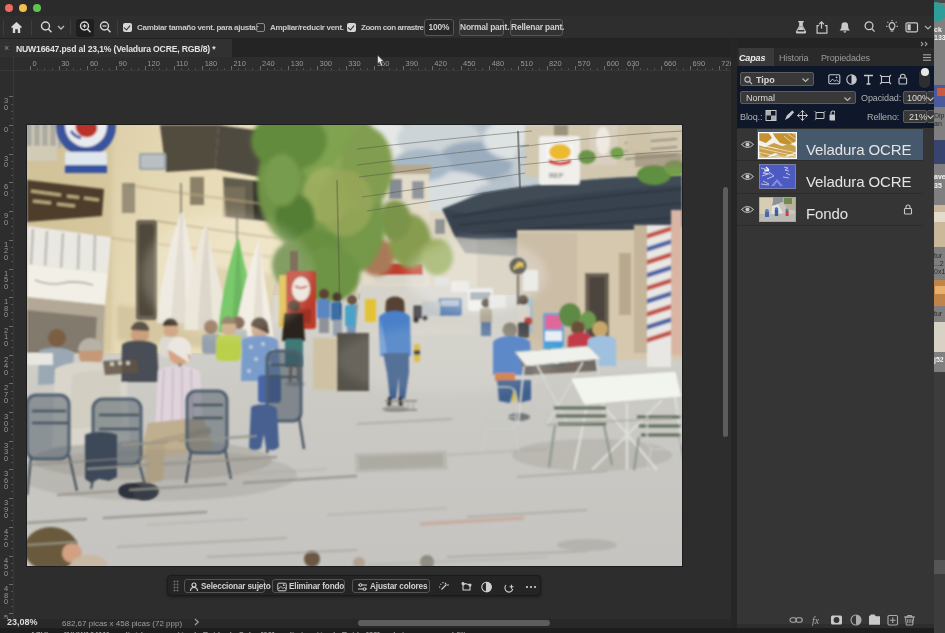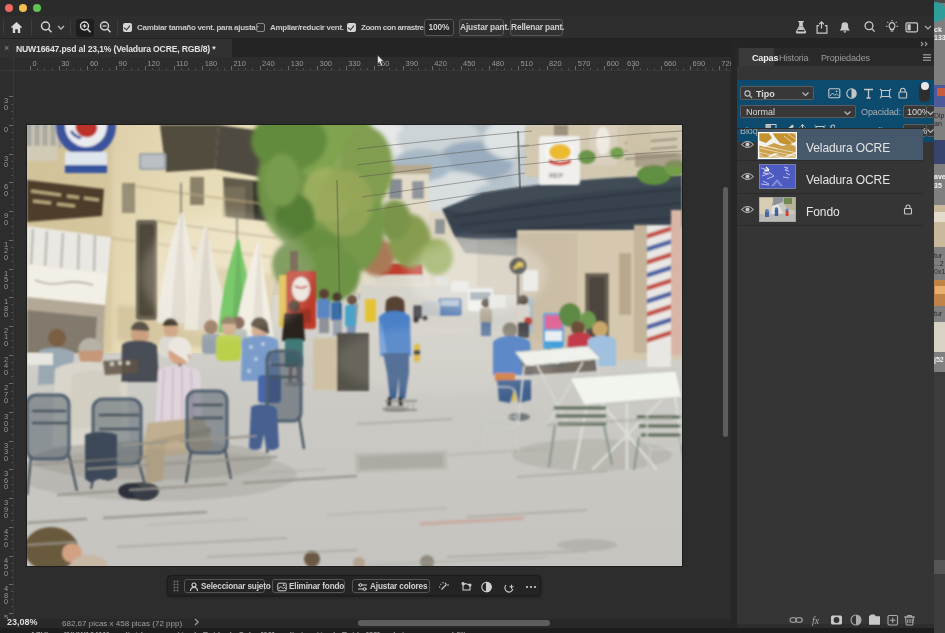--- a/index.html
+++ b/index.html
@@ -47,25 +47,25 @@
   
   #statusbar{left:0;top:619px;width:731px;height:9px;background:#282828;}
   #hsb{left:358px;top:620px;width:192px;height:6px;background:#5d5d5d;border-radius:3px;}
   #bottomstrip{left:0;top:628px;width:934px;height:5px;background:#1d1d1d;overflow:hidden;}
   
   #paneltopgap{left:737px;top:39px;width:197px;height:9px;background:#242424;}
   #panel{left:737px;top:48px;width:197px;height:576px;background:#353535;}
   #ptabs{position:absolute;left:0;top:0;width:197px;height:18px;background:#2a2a2a;}
   #ptab-active{position:absolute;left:2px;top:0;width:35px;height:18px;background:#3a3a3a;}
   .ptablab{position:absolute;top:4.5px;font-size:9px;color:#9b9b9b;letter-spacing:-0.15px;}
-  #phead{position:absolute;left:0;top:32px;width:197px;height:62px;background:#0c4a6e;}
+  #phead{position:absolute;left:0;top:18px;width:197px;height:62px;background:#0f172a;}
   .pfield{position:absolute;background:#383838;border:1px solid #5c5c5c;border-radius:2px;box-sizing:border-box;
           color:#dadada;font-size:9px;}
   .plab{position:absolute;color:#b0b0b0;font-size:9px;letter-spacing:-0.1px;}
-  .lay-name{position:absolute;left:69px;top:11.5px;font-size:12px;color:#e4e4e4;letter-spacing:-0.1px;}
+  .lay-name{position:absolute;left:69px;top:11.5px;font-size:15px;color:#e4e4e4;letter-spacing:-0.1px;}
   .pdivider{position:absolute;left:0;width:186px;height:1px;background:#2b2b2b;}
   
   #sliver{left:934px;top:0;width:11px;height:633px;background:#808080;overflow:hidden;}
 </style></head>
 <body>
 
 <div id="titlebar" class="abs">
   <div class="tl" style="left:5px;background:#ec6a5e;"></div>
   <div class="tl" style="left:19px;background:#f5bf4f;"></div>
   <div class="tl" style="left:33px;background:#61c354;"></div>
@@ -96,21 +96,21 @@
     <line x1="3.6" y1="5" x2="7.4" y2="5" stroke="#d6d6d6" stroke-width="1.2"></line>
   </svg>
   <div class="sep" style="left:117px"></div>
   <div class="cb on" style="left:123px"></div>
   <div class="olab" style="left:137px">Cambiar tamaño vent. para ajustar</div>
   <div class="cb off" style="left:256px"></div>
   <div class="olab" style="left:270px">Ampliar/reducir vent.</div>
   <div class="cb on" style="left:347px"></div>
   <div class="olab" style="left:361px;letter-spacing:-0.45px;text-align:right;">Zoom con arrastre</div>
   <div class="obtn" style="left:424px;width:28px;background:#272727;">100%</div>
-  <div class="obtn" style="left:459px;width:43px;">Ajustar pant.</div>
+  <div class="obtn" style="left:459px;width:43px;">Normal pant.</div>
   <div class="obtn" style="left:510px;width:51px;">Rellenar pant.</div>
   <g id="opticons"></g>
   <svg class="abs" style="left:794px;top:4px" width="126" height="15" viewBox="0 0 126 15">
     <g fill="#c9c9c9">
       <path d="M4.2 1 h5.6 v1.2 h-1 v3.2 l3.2 6.2 a1.2 1.2 0 0 1 -1.1 1.8 H3.1 a1.2 1.2 0 0 1 -1.1 -1.8 L5.2 5.4 V2.2 h-1 z M5.9 6 L3.6 10.6 a0.5 0.5 0 0 0 0.5 0.8 h5.8 a0.5 0.5 0 0 0 0.5 -0.8 L8.1 6 z" fill-rule="evenodd"></path>
       <path d="M3.9 9.9 l1.9-3.6 h2.4 l1.9 3.6 z"></path>
     </g>
     <g fill="#c9c9c9">
       <path d="M27.5 1 l2.8 2.8 -0.85 0.85 -1.35-1.35 v5.2 h-1.2 v-5.2 l-1.35 1.35 -0.85-0.85 z"></path>
       <path d="M22.5 5 h2.6 v1.2 h-1.4 v6.3 h8.6 v-6.3 h-1.4 V5 h2.6 v8.7 h-11 z"></path>
@@ -927,21 +927,21 @@
 </div>
 
 <div id="paneltopgap" class="abs">
   <svg style="position:absolute;left:183px;top:2px" width="10" height="6" viewBox="0 0 10 6">
     <path d="M1 1 l2 2 -2 2 M5 1 l2 2 -2 2" fill="none" stroke="#9a9a9a" stroke-width="1.1"></path>
   </svg>
 </div>
 <div id="panel" class="abs">
   <div id="ptabs">
     <div id="ptab-active"></div>
-    <div class="ptablab" style="left:15px;color:#f0f0f0;font-weight:bold;">Capas</div>
+    <div class="ptablab" style="left:2px;color:#f0f0f0;font-weight:bold;font-style:italic;">Capas</div>
     <div class="ptablab" style="left:42px;">Historia</div>
     <div class="ptablab" style="left:84px;">Propiedades</div>
     <svg style="position:absolute;left:186px;top:6px" width="8" height="7" viewBox="0 0 8 7">
       <g stroke="#a5a5a5" stroke-width="1.1">
           <line x1="0" y1="0.8" x2="8" y2="0.8"></line>
           <line x1="0" y1="3.5" x2="8" y2="3.5"></line>
           <line x1="0" y1="6.2" x2="8" y2="6.2"></line>
         </g>
     </svg>
   </div>

